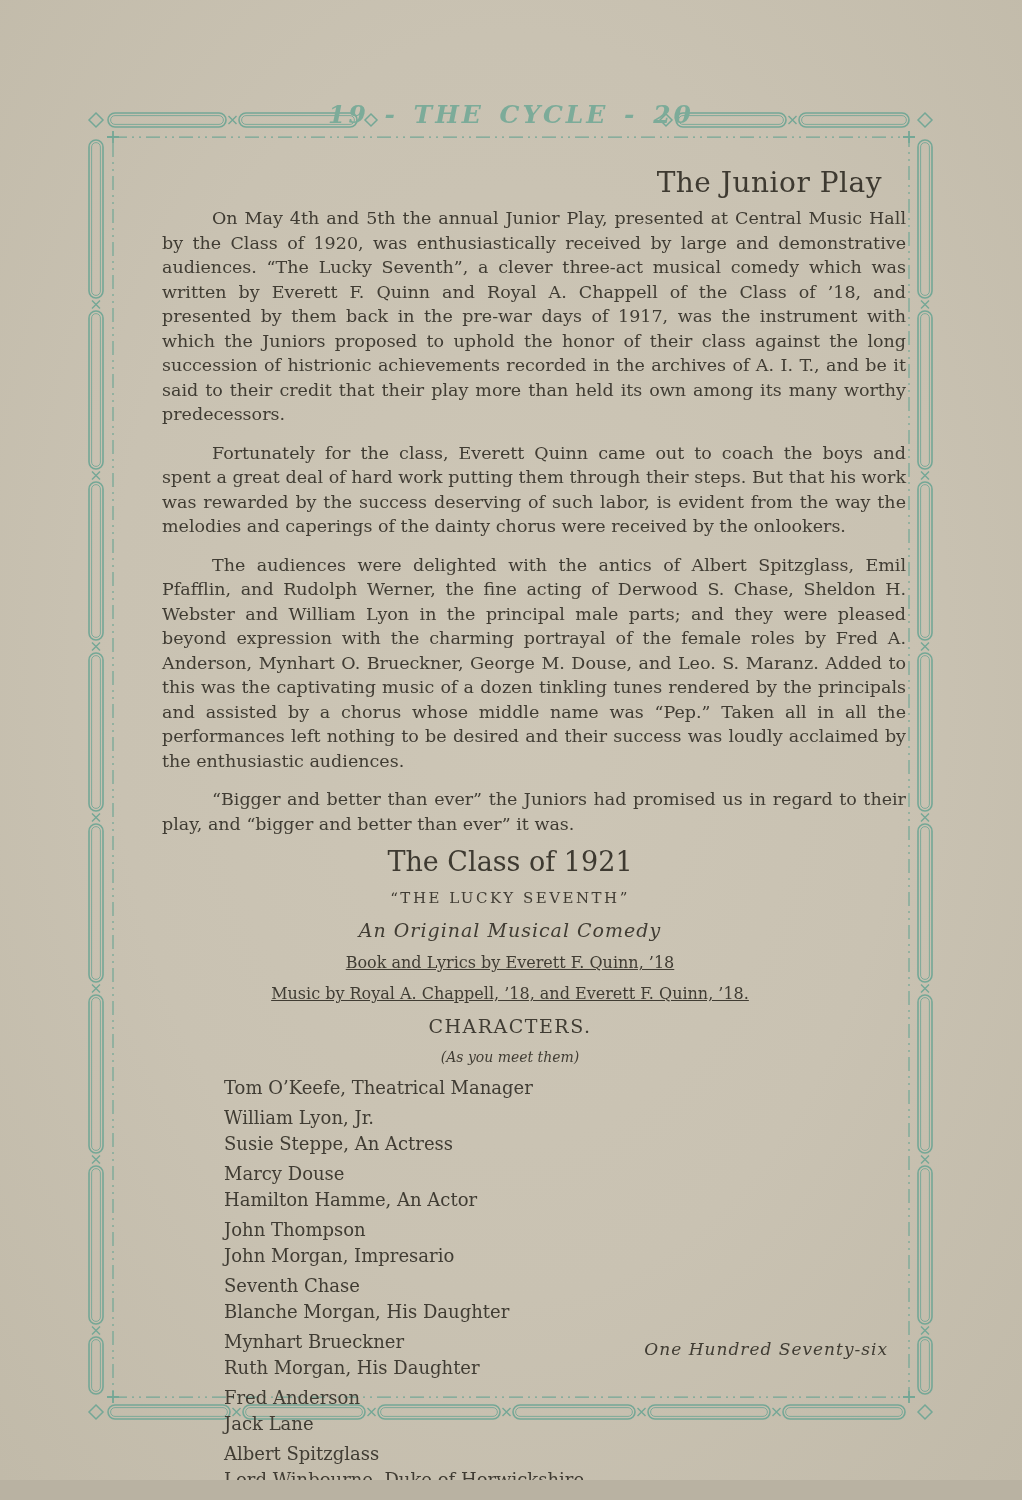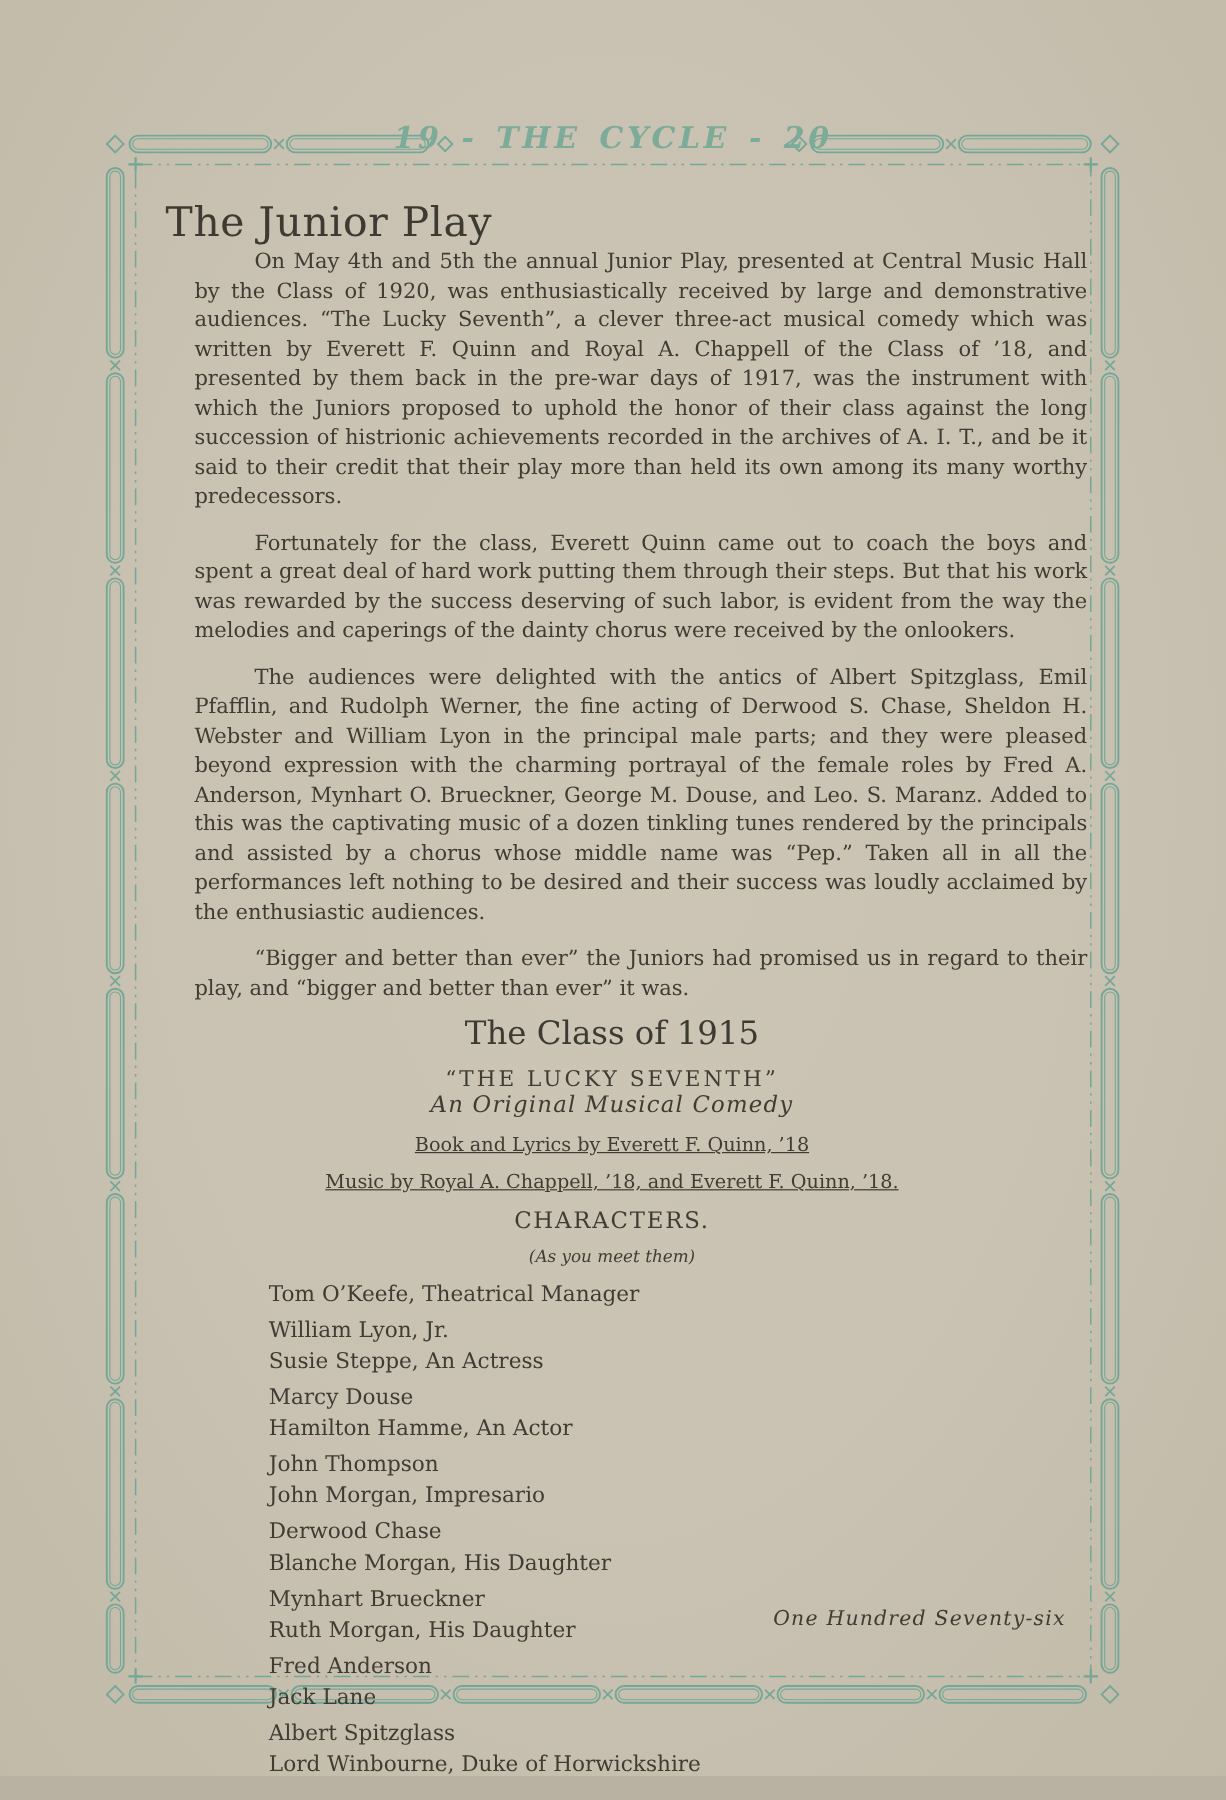--- a/index.html
+++ b/index.html
@@ -17,41 +17,41 @@
   #border-svg{position:absolute;left:0;top:0;}
   .masthead{
     position:absolute;left:0;right:0;top:100px;
     text-align:center;
     font-style:italic;font-weight:bold;
     font-size:25px;letter-spacing:3px;word-spacing:4px;
     color:#7cab99;
   }
   .article-title{
     position:absolute;left:138px;width:744px;top:166px;
-    margin:0;text-align:left;
-    font-size:34px;font-weight:500;letter-spacing:0.5px;
+    margin:0;text-align:right;
+    font-size:28px;font-weight:500;letter-spacing:0.5px;
     color:#3e3a31;
   }
   .body-copy{
     position:absolute;left:138px;top:206px;width:744px;
     color:#403c33;
     font-size:17.5px;line-height:24.5px;
     text-align:justify;
     margin-left:24px;
   }
   .body-copy p{margin:0 0 14px 0;text-indent:50px;}
   .program{
     position:absolute;left:138px;top:846px;width:744px;
     text-align:center;color:#403c33;
   }
   .program-title{
     margin:0 0 12px 0;
     font-size:27px;font-weight:500;color:#3e3a31;
   }
-  .play-title{font-size:18px;letter-spacing:2.5px;}
+  .play-title{font-size:15px;letter-spacing:2.5px;margin-bottom:12px;}
   .subtitle{font-size:19px;font-style:italic;letter-spacing:1px;margin-bottom:12px;}
   .credit{font-size:16px;margin-bottom:12px;text-decoration:underline;}
   .characters-heading{font-size:19px;letter-spacing:1.5px;margin-bottom:12px;}
   .characters-note{font-size:14px;font-style:italic;margin-bottom:10px;}
   .cast-list{
     width:600px;margin:2px 0 0 86px;
     text-align:left;
   }
   .cast-row{
     display:flex;align-items:baseline;
@@ -173,21 +173,21 @@
   <h1 class="article-title">The Junior Play</h1>
 
   <div class="body-copy" id="paragraphs">
       <p>On May 4th and 5th the annual Junior Play, presented at Central Music Hall by the Class of 1920, was enthusiastically received by large and demonstrative audiences.  “The Lucky Seventh”, a clever three-act musical comedy which was written by Everett F. Quinn and Royal A. Chappell of the Class of ’18, and presented by them back in the pre-war days of 1917, was the instrument with which the Juniors proposed to uphold the honor of their class against the long succession of histrionic achievements recorded in the archives of A. I. T., and be it said to their credit that their play more than held its own among its many worthy predecessors.</p>
       <p>Fortunately for the class, Everett Quinn came out to coach the boys and spent a great deal of hard work putting them through their steps.  But that his work was rewarded by the success deserving of such labor, is evident from the way the melodies and caperings of the dainty chorus were received by the onlookers.</p>
       <p>The audiences were delighted with the antics of Albert Spitzglass, Emil Pfafflin, and Rudolph Werner, the fine acting of Derwood S. Chase, Sheldon H. Webster and William Lyon in the principal male parts; and they were pleased beyond expression with the charming portrayal of the female roles by Fred A. Anderson, Mynhart O. Brueckner, George M. Douse, and Leo. S. Maranz.  Added to this was the captivating music of a dozen tinkling tunes rendered by the principals and assisted by a chorus whose middle name was “Pep.”  Taken all in all the performances left nothing to be desired and their success was loudly acclaimed by the enthusiastic audiences.</p>
       <p>“Bigger and better than ever” the Juniors had promised us in regard to their play, and “bigger and better than ever” it was.</p>
     </div>
 
   <div class="program">
-    <h2 class="program-title">The Class of 1915</h2>
+    <h2 class="program-title">The Class of 1921</h2>
     <div class="play-title">“THE LUCKY SEVENTH”</div>
     <div class="subtitle">An Original Musical Comedy</div>
     <div class="credit">Book and Lyrics by Everett F. Quinn, ’18</div>
     <div class="credit">Music by Royal A. Chappell, ’18, and Everett F. Quinn, ’18.</div>
     <div class="characters-heading">CHARACTERS.</div>
     <div class="characters-note">(As you meet them)</div>
     <div class="cast-list" id="cast-list">
         <div class="cast-row">
           <span class="role">Tom O’Keefe, Theatrical Manager</span>
           <span class="leader"></span>
@@ -199,21 +199,21 @@
           <span class="actor">Marcy Douse</span>
         </div>
         <div class="cast-row">
           <span class="role">Hamilton Hamme, An Actor</span>
           <span class="leader"></span>
           <span class="actor">John Thompson</span>
         </div>
         <div class="cast-row">
           <span class="role">John Morgan, Impresario</span>
           <span class="leader"></span>
-          <span class="actor">Derwood Chase</span>
+          <span class="actor">Seventh Chase</span>
         </div>
         <div class="cast-row">
           <span class="role">Blanche Morgan, His Daughter</span>
           <span class="leader"></span>
           <span class="actor">Mynhart Brueckner</span>
         </div>
         <div class="cast-row">
           <span class="role">Ruth Morgan, His Daughter</span>
           <span class="leader"></span>
           <span class="actor">Fred Anderson</span>

